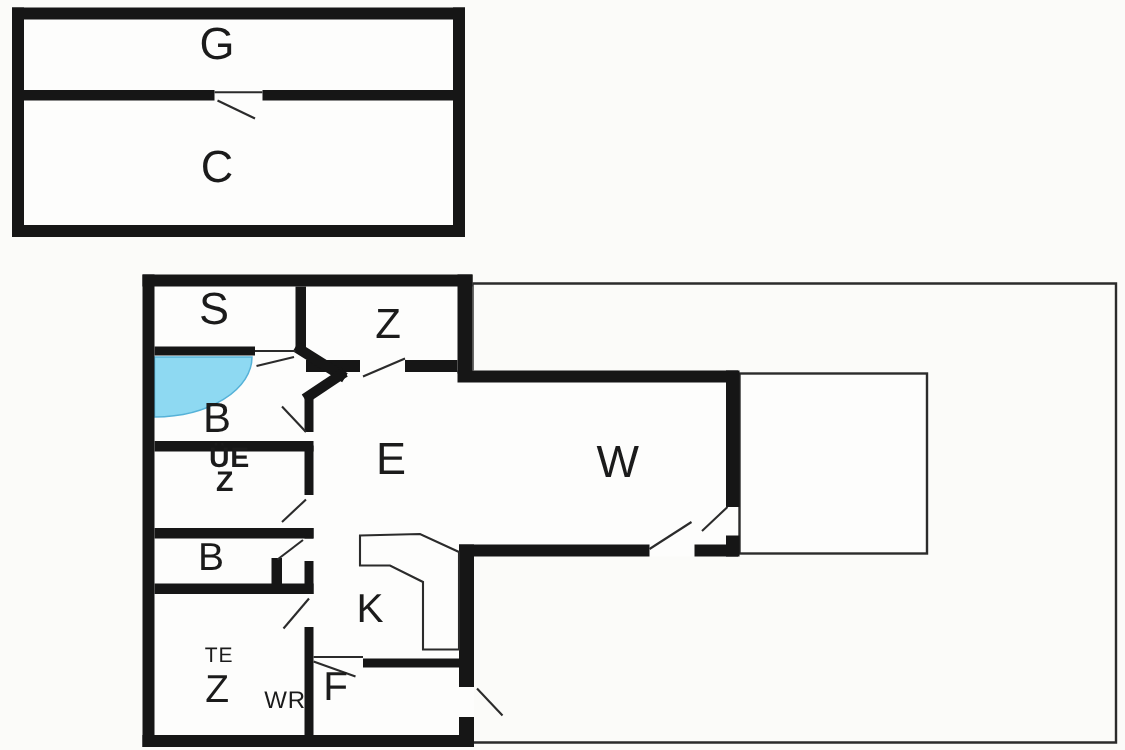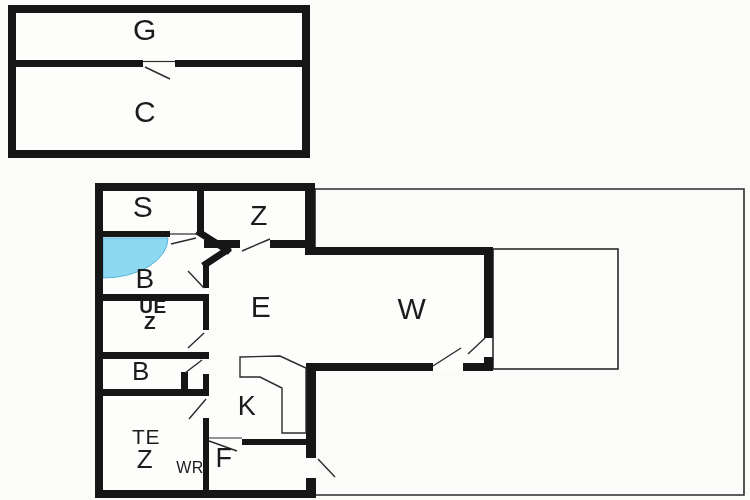--- a/index.html
+++ b/index.html
@@ -17,21 +17,21 @@
     color:#1b1b1b;
     line-height:1;
     white-space:nowrap;
     letter-spacing:0.5px;
   }
   .lab-30{font-size:30px;}
   .lab-28{font-size:28px;}
   .lab-27{font-size:27px;}
   .lab-26{font-size:26px;}
   .lab-23{font-size:16px;margin-left:28px;}
-  .lab-21{font-size:21px;}
+  .lab-21{font-size:14px;}
   .lab-19{font-size:19px;font-weight:600;}
 </style>
 </head>
 <body>
 
 <div id="stage">
 
   <svg id="plan-svg" width="750" height="500" viewBox="0 0 750 500">
 
     <g>

